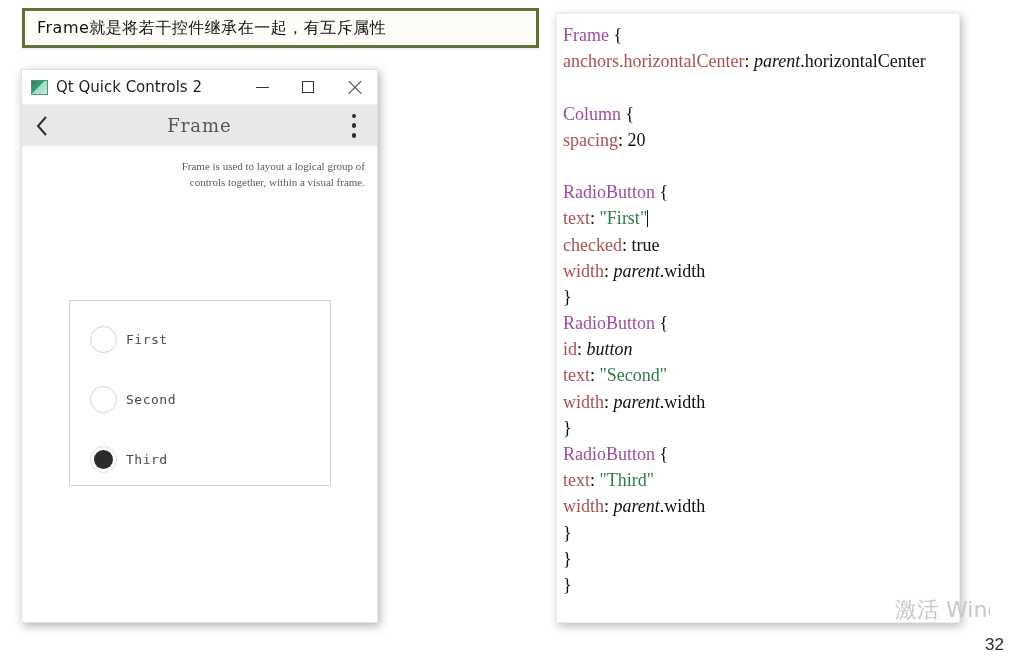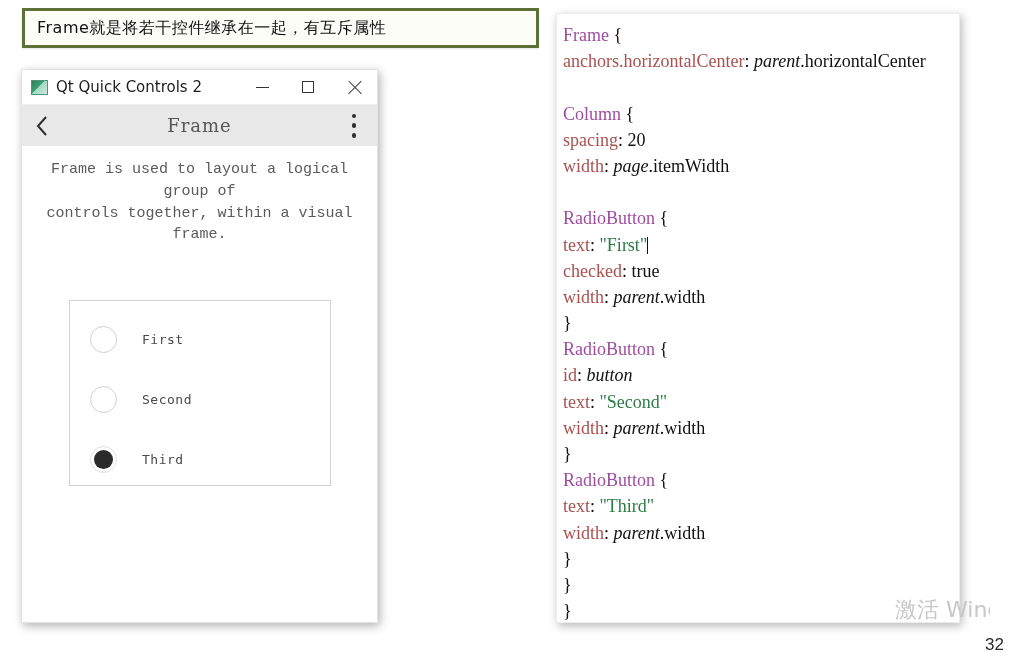--- a/index.html
+++ b/index.html
@@ -167,25 +167,25 @@
     display: block;
   }
 
   
   .qt-body {
     background: #ffffff;
     height: calc(100% - 76px);
     position: relative;
   }
   .qt-desc {
-    font-family: Liberation Mono, monospace;
-    font-size: 15px;
+    font-family: Liberation Serif, serif;
+    font-size: 11px;
     line-height: 1.45;
     color: #5b5b5b;
-    text-align: center;
+    text-align: right;
     padding: 13px 12px 0 12px;
     white-space: pre-line;
   }
 
   .qml-frame {
     position: absolute;
     left: 47px;
     top: 154px;
     width: 262px;
     height: 186px;
@@ -221,21 +221,21 @@
     width: 19px;
     height: 19px;
     border-radius: 50%;
     background: #2b2b2b;
     display: block;
   }
   .radio-label {
     font-family: "DejaVu Sans Mono", monospace;
     font-size: 13px;
     color: #4a4a4a;
-    margin-left: 25px;
+    margin-left: 9px;
     letter-spacing: 0.5px;
   }
 
   
   .code-panel {
     position: absolute;
     left: 556px;
     top: 13px;
     width: 404px;
     height: 610px;
@@ -357,21 +357,20 @@
   </div>
 </div>
 
 <div class="code-panel">
   <div id="code-lines">
       <div class="code-line"><span class="tok-type">Frame</span><span class="tok-plain"> {</span></div>
       <div class="code-line"><span class="tok-prop">anchors.horizontalCenter</span><span class="tok-plain">: </span><span class="tok-id">parent</span><span class="tok-plain">.horizontalCenter</span></div>
       <div class="code-line blank"> </div>
       <div class="code-line"><span class="tok-type">Column</span><span class="tok-plain"> {</span></div>
       <div class="code-line"><span class="tok-prop">spacing</span><span class="tok-plain">: 20</span></div>
-      <div class="code-line"><span class="tok-prop">width</span><span class="tok-plain">: </span><span class="tok-id">page</span><span class="tok-plain">.itemWidth</span></div>
       <div class="code-line blank"> </div>
       <div class="code-line"><span class="tok-type">RadioButton</span><span class="tok-plain"> {</span></div>
       <div class="code-line"><span class="tok-prop">text</span><span class="tok-plain">: </span><span class="tok-str">"First"</span><span class="caret"></span></div>
       <div class="code-line"><span class="tok-prop">checked</span><span class="tok-plain">: true</span></div>
       <div class="code-line"><span class="tok-prop">width</span><span class="tok-plain">: </span><span class="tok-id">parent</span><span class="tok-plain">.width</span></div>
       <div class="code-line"><span class="tok-plain">}</span></div>
       <div class="code-line"><span class="tok-type">RadioButton</span><span class="tok-plain"> {</span></div>
       <div class="code-line"><span class="tok-prop">id</span><span class="tok-plain">: </span><span class="tok-id">button</span></div>
       <div class="code-line"><span class="tok-prop">text</span><span class="tok-plain">: </span><span class="tok-str">"Second"</span></div>
       <div class="code-line"><span class="tok-prop">width</span><span class="tok-plain">: </span><span class="tok-id">parent</span><span class="tok-plain">.width</span></div>

